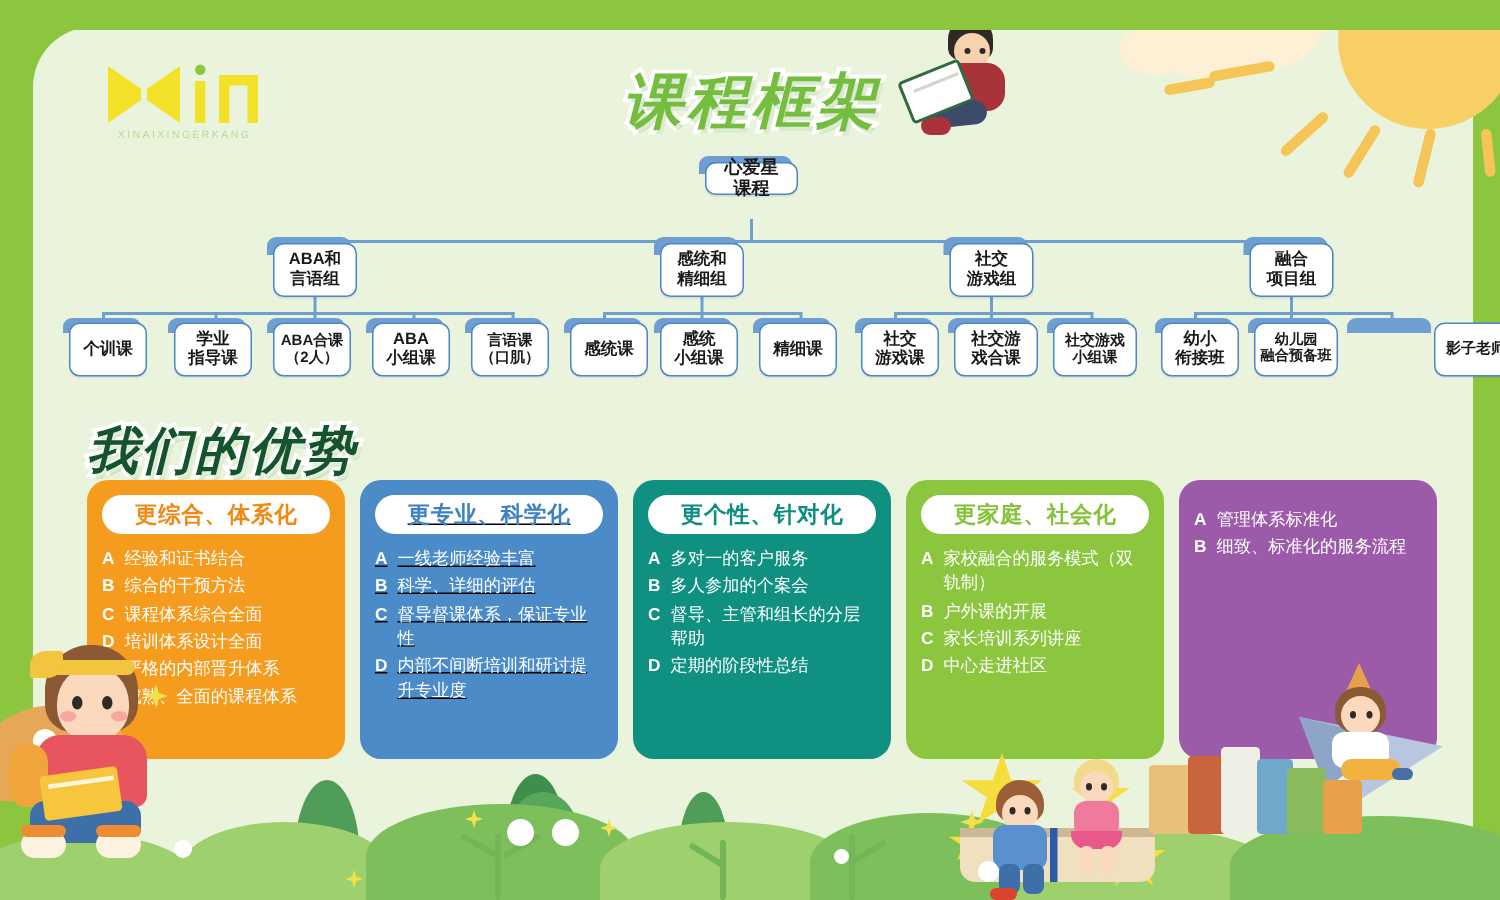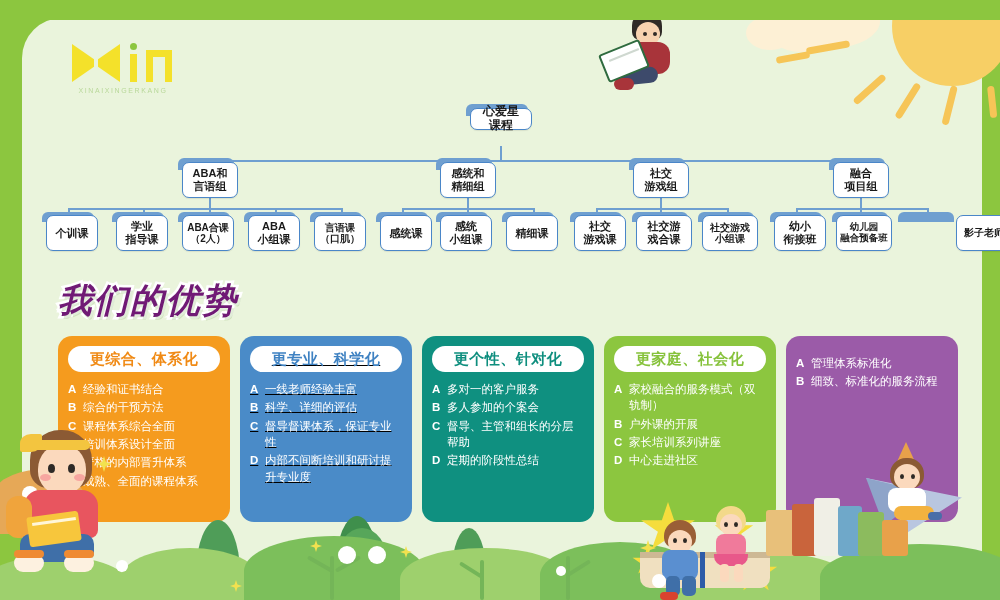--- a/index.html
+++ b/index.html
@@ -94,25 +94,25 @@
     line-height: 1.15; z-index: 3; box-shadow: 0 1px 1px rgba(0,0,0,.08);
   }
   .node-tab {
     position: absolute; background: #6f9fd0; border-radius: 6px 6px 0 0; z-index: 2;
   }
   .connector { position: absolute; background: #6f9fd0; z-index: 1; }
   
   .adv-title {
     position: absolute; left: 58px; top: 278px;
     font-size: 34px; font-weight: bold; font-style: italic;
-    color: #701a75; letter-spacing: 2px;
+    color: #14532d; letter-spacing: 2px;
     -webkit-text-stroke: 5px #ffffff; paint-order: stroke fill;
     text-shadow: 2px 3px 0 rgba(120,170,80,.22);
   }
-  .cards { position: absolute; left: 0; top: 336px; width: 956px; height: 190px; padding-left: 29px; }
+  .cards { position: absolute; left: 0; top: 320px; width: 956px; height: 190px; padding-left: 29px; }
   .card {
     position: absolute; top: 0; width: 172px; height: 186px;
     border-radius: 14px; padding: 10px 10px 0 10px;
   }
   .card-head {
     background: #ffffff; border-radius: 16px; height: 26px;
     display: flex; align-items: center; justify-content: center;
     font-size: 15px; font-weight: bold; letter-spacing: .5px;
   }
   .card-list { margin-top: 9px; color: #ffffff; }
@@ -156,20 +156,21 @@
   <div class="logo">
     <div class="logo-mark">
       <div class="bow-l"></div>
         <div class="bow-r"></div>
       <div class="letter-i"></div>
         <div class="letter-n"></div>
     </div>
     <div class="logo-py">XINAIXINGERKANG</div>
   </div>
 
+  <div class="main-title">课程框架</div>
 
   <div class="reader-boy">
     <div class="rb" style="left:30px;top:0;width:30px;height:28px;background:#2f2a26;border-radius:14px 14px 8px 8px;"></div>
     <div class="rb" style="left:34px;top:10px;width:24px;height:24px;background:#f7d2b0;border-radius:50%;"></div>
     <div class="rb" style="left:41px;top:20px;width:4px;height:4px;background:#2f2a26;border-radius:50%;"></div>
     <div class="rb" style="left:51px;top:20px;width:4px;height:4px;background:#2f2a26;border-radius:50%;"></div>
     <div class="rb" style="left:24px;top:30px;width:44px;height:32px;background:#a8343a;border-radius:12px;"></div>
     <div class="rb" style="left:18px;top:56px;width:38px;height:16px;background:#3d4a6b;border-radius:8px;transform:rotate(-6deg);"></div>
     <div class="rb" style="left:12px;top:66px;width:20px;height:12px;background:#a8343a;border-radius:6px;"></div>
     <div class="rb" style="left:0px;top:34px;width:44px;height:30px;background:#ffffff;border:2px solid #2f6b3f;border-radius:3px;transform:rotate(-22deg);"></div>

